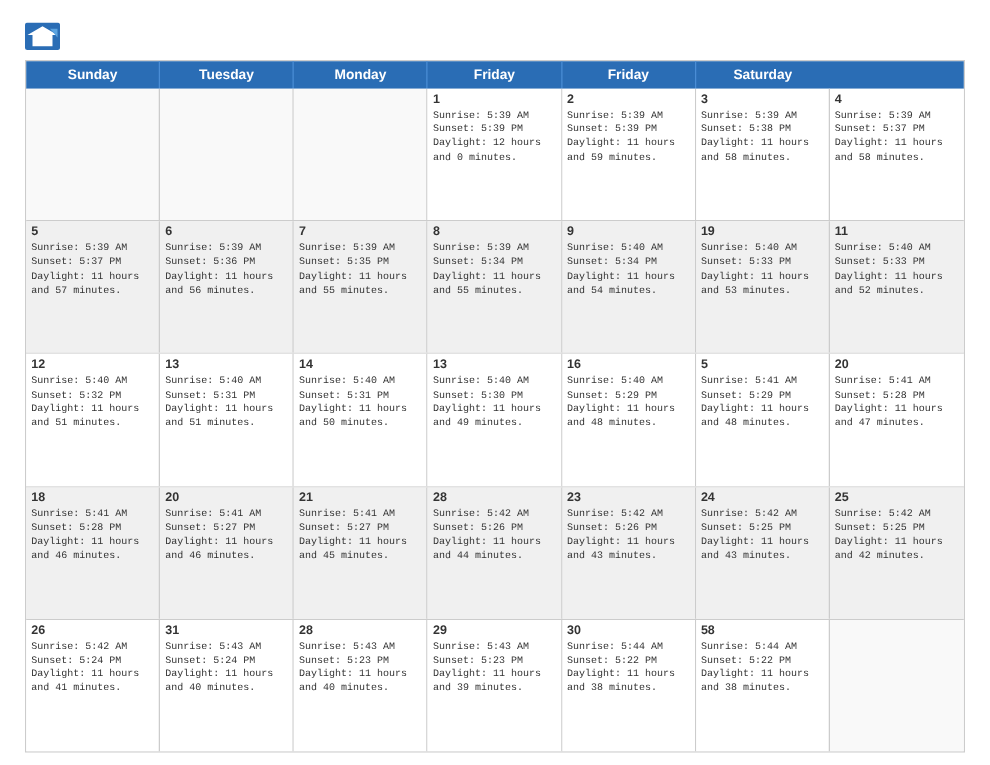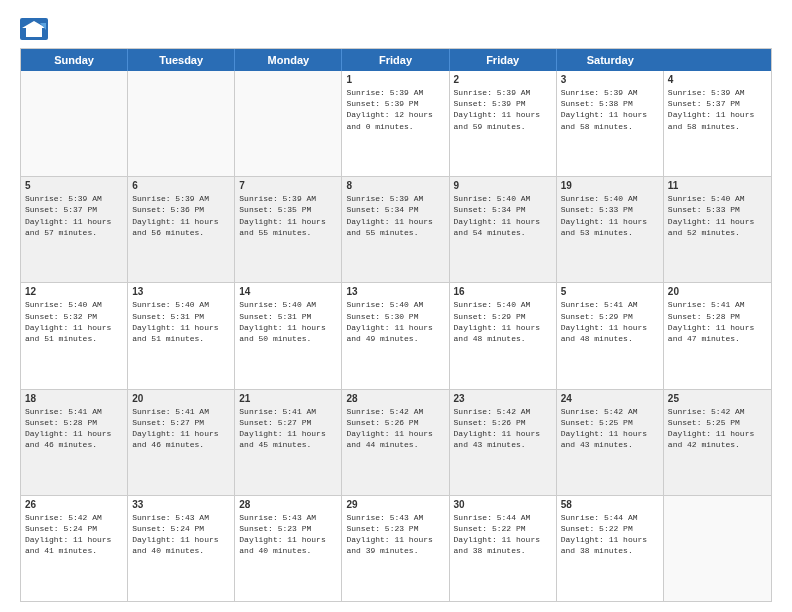--- a/index.html
+++ b/index.html
@@ -349,21 +349,21 @@
         </div>
         <div class="cal-row">
           <div class="cal-cell">
             <span class="day-num">26</span>
             <div class="cell-info" style="white-space: pre-line;">Sunrise: 5:42 AM
 Sunset: 5:24 PM
 Daylight: 11 hours
 and 41 minutes.</div>
           </div>
           <div class="cal-cell">
-            <span class="day-num">33</span>
+            <span class="day-num">31</span>
             <div class="cell-info" style="white-space: pre-line;">Sunrise: 5:43 AM
 Sunset: 5:24 PM
 Daylight: 11 hours
 and 40 minutes.</div>
           </div>
           <div class="cal-cell">
             <span class="day-num">28</span>
             <div class="cell-info" style="white-space: pre-line;">Sunrise: 5:43 AM
 Sunset: 5:23 PM
 Daylight: 11 hours

